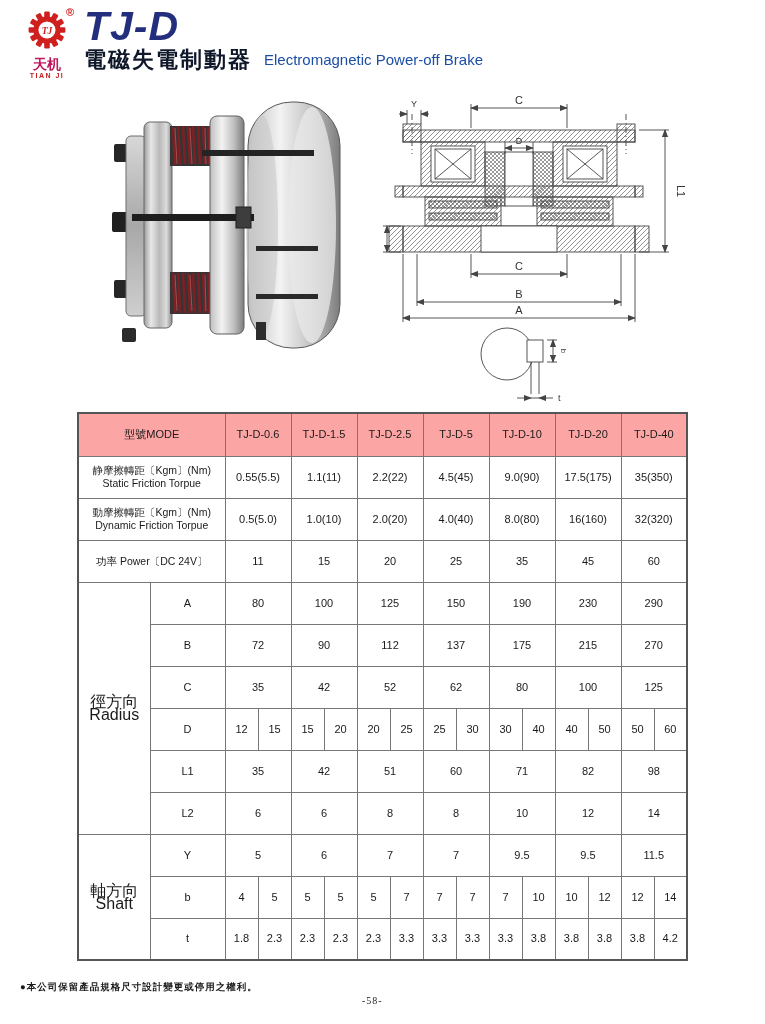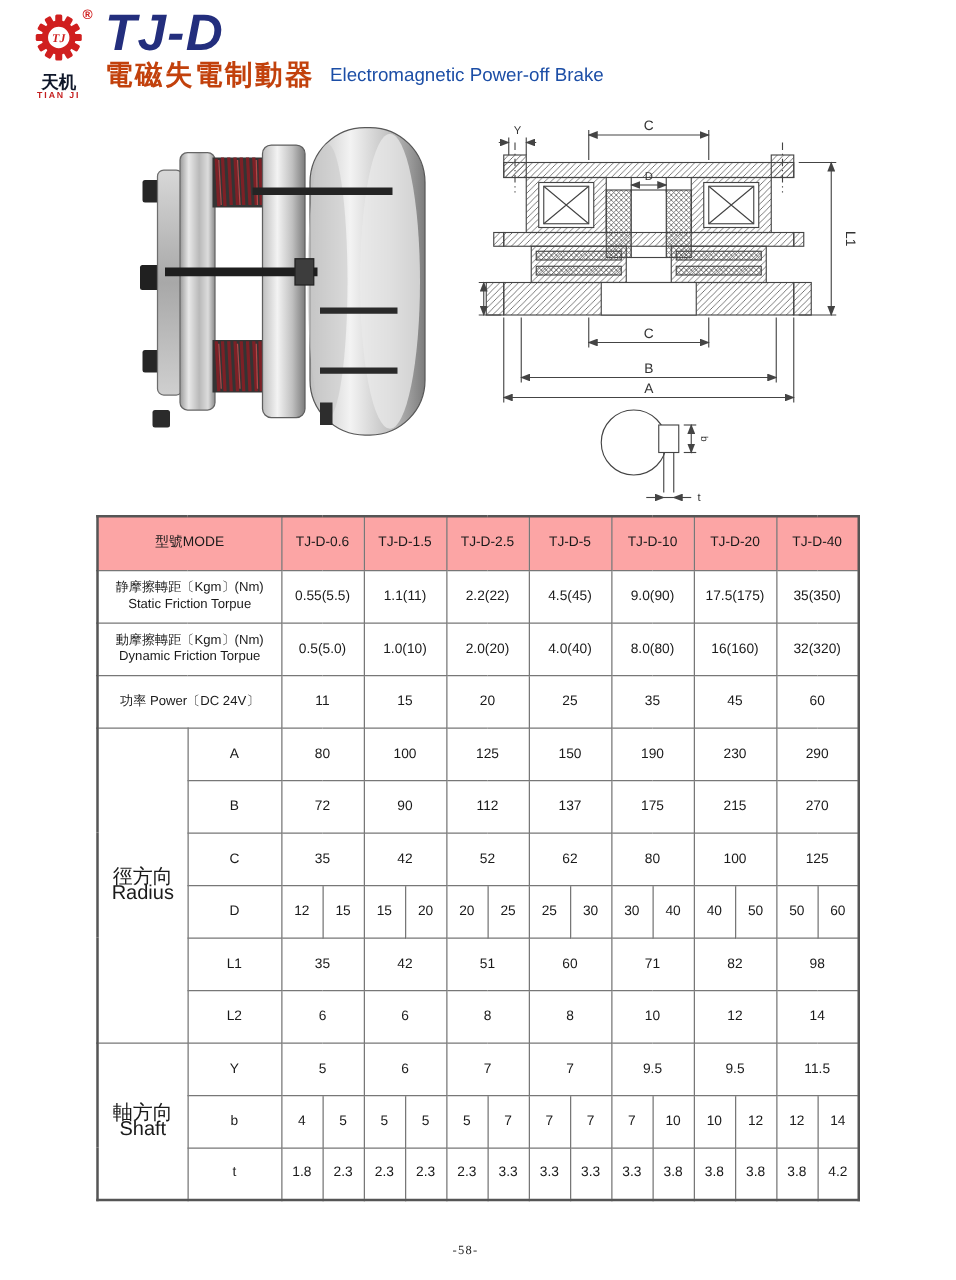--- a/index.html
+++ b/index.html
@@ -2,27 +2,27 @@
 <html><head>
 <meta charset="utf-8">
 <style>
   html,body{margin:0;padding:0;background:#888;}
   .page{position:relative;width:765px;height:1024px;background:#ffffff;margin:0 auto;
         font-family:"Liberation Sans",sans-serif;overflow:hidden;}
 
   
   .logo{position:absolute;left:14px;top:6px;width:66px;text-align:center;}
   .logo .reg{position:absolute;left:52px;top:0px;color:#cf1b1b;font-size:11px;font-weight:700;}
-  .logo-zh{color:#0f172a;font-weight:700;font-size:14px;line-height:13px;font-family:Liberation Sans, sans-serif;}
+  .logo-zh{color:#be185d;font-weight:700;font-size:14px;line-height:13px;font-family:Liberation Serif, serif;}
   .logo-en{color:#c41d1d;font-size:7px;font-weight:700;letter-spacing:1.5px;line-height:9px;}
   .title-block{position:absolute;left:84px;top:8px;}
   .brand-title{font-style:italic;font-weight:900;font-size:41px;line-height:36px;
                color:#232e7d;letter-spacing:1px;font-family:"Liberation Sans",sans-serif;}
   .subline{margin-top:1px;white-space:nowrap;}
-  .sub-zh{font-size:22px;font-weight:800;color:#c2410c;letter-spacing:2px;}
+  .sub-zh{font-size:22px;font-weight:800;color:#0f172a;letter-spacing:2px;}
   .sub-en{font-size:15px;font-weight:400;color:#1c4ea6;margin-left:12px;position:relative;top:-2px;}
 
   
   .photo{position:absolute;left:106px;top:96px;}
   .drawing{position:absolute;left:381px;top:80px;}
 
   
   .spec-table{position:absolute;left:77px;top:412px;border-collapse:collapse;
               border:2px solid #555;table-layout:fixed;}
   .spec-table td{border:1px solid #777;text-align:center;vertical-align:middle;
@@ -432,16 +432,17 @@
           <td>3.8</td>
           <td>3.8</td>
           <td>3.8</td>
           <td>3.8</td>
           <td>4.2</td>
         </tr>
       </tbody>
     </table>
 
   <div class="footer">
+    <div class="foot-zh">●本公司保留產品規格尺寸設計變更或停用之權利。</div>
     <div class="page-no">-58-</div>
   </div>
 
 </div>
 
 </body></html>

